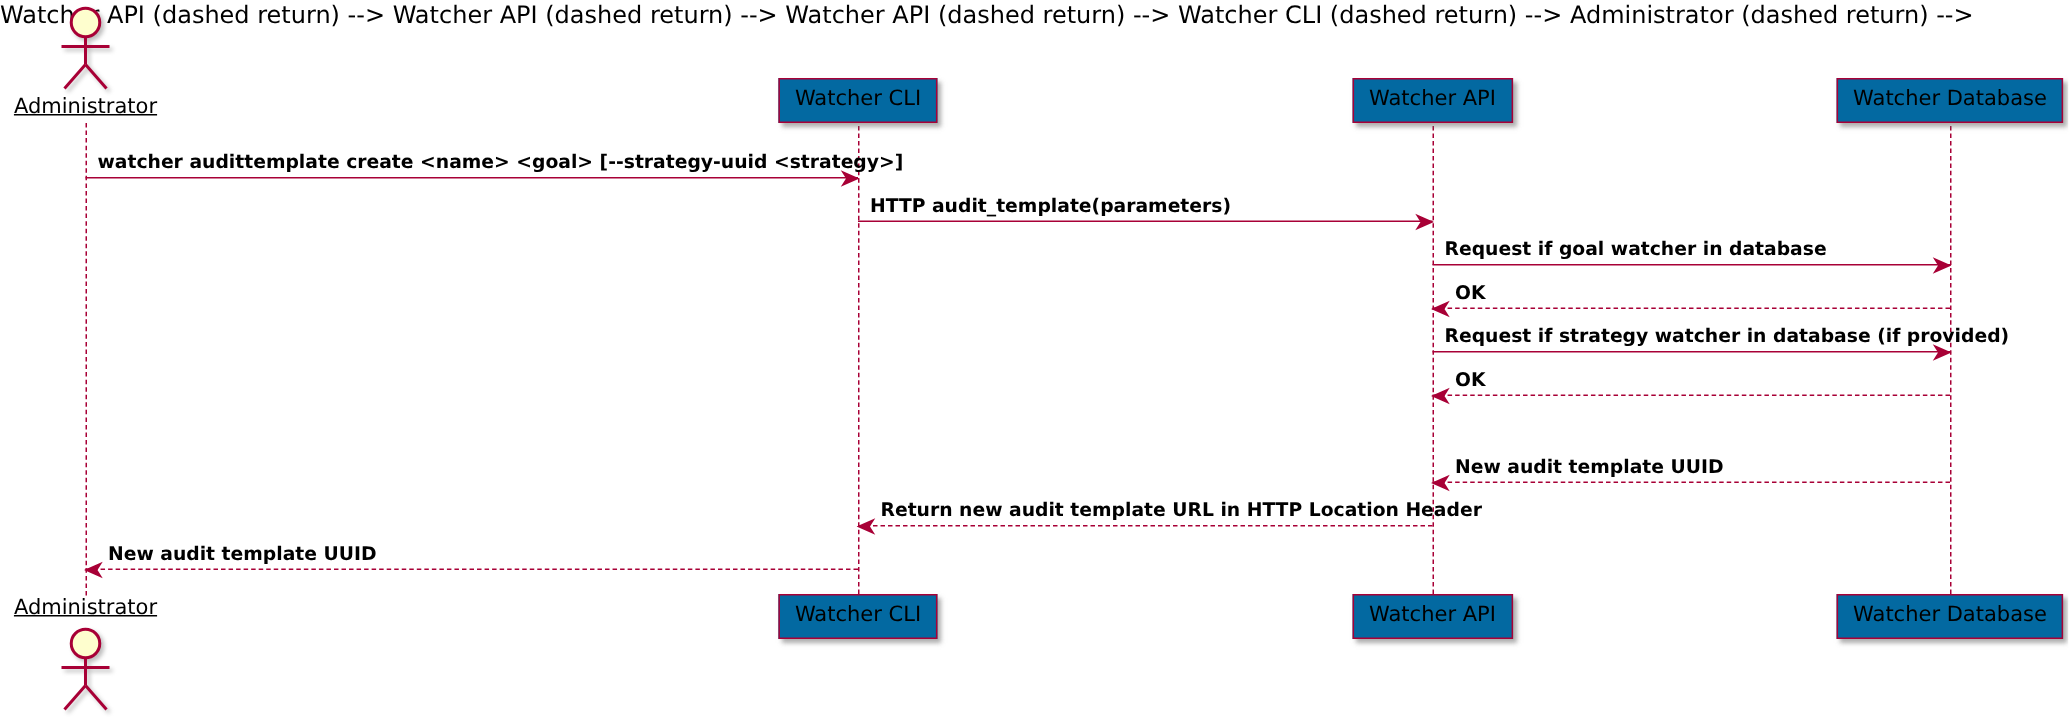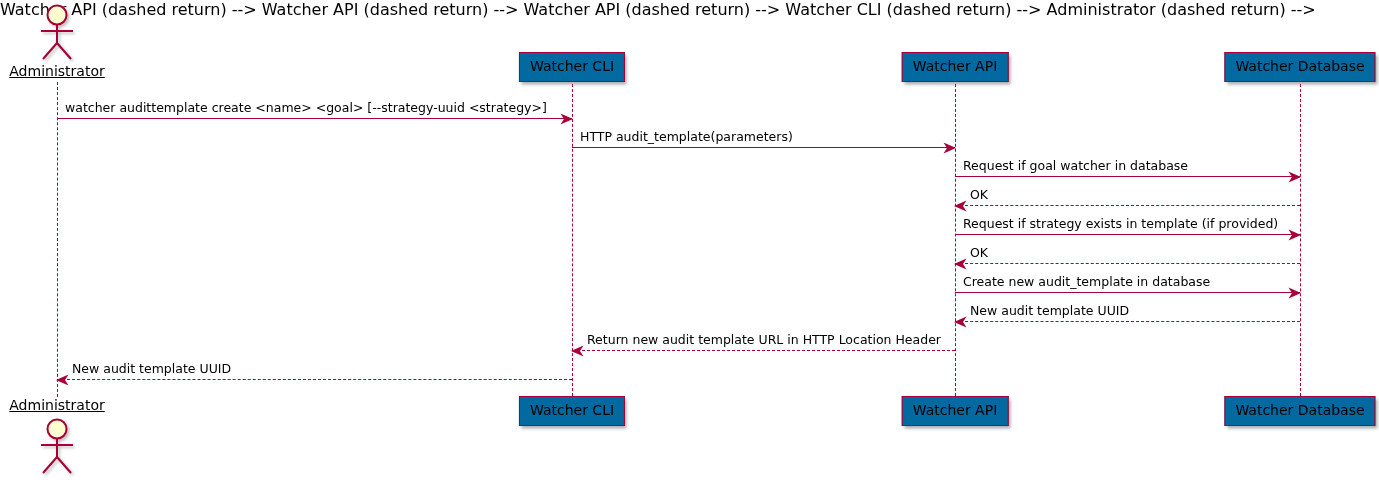--- a/index.html
+++ b/index.html
@@ -32,21 +32,21 @@
     transform:translateX(-50%);
     font-size:14px;
     line-height:16px;
     white-space:nowrap;
     text-decoration:underline;
   }
   .actor-svg{
     position:absolute;
     filter:drop-shadow(2px 2px 1.5px rgba(110,110,110,0.45));
   }
-  .msg{position:absolute;}
+  .msg{position:absolute;font-weight:bold;}
   .msg-label{
     font-size:12.5px;
     line-height:16px;
     white-space:nowrap;
     padding:0 0 2px 8px;
   }
   .msg.rtl .msg-label{padding-left:15px;}
   .msg-line{
     position:relative;
     height:0;
@@ -118,47 +118,39 @@
     <div class="msg-label">OK</div>
     <div class="msg-line">
       <svg class="ah left" width="13" height="12" viewBox="0 0 13 12">
         <polygon points="0,6 12.5,0.5 9,6 12.5,11.5" fill="#A80036"></polygon>
       </svg>
     </div>
   </div>
 
   
   <div class="msg solid ltr" style="left:955px;top:216px;width:345px">
-    <div class="msg-label">Request if strategy exists in template (if provided)</div>
+    <div class="msg-label">Request if strategy watcher in database (if provided)</div>
     <div class="msg-line">
       <svg class="ah right" width="13" height="12" viewBox="0 0 13 12">
         <polygon points="13,6 0.5,0.5 4,6 0.5,11.5" fill="#A80036"></polygon>
       </svg>
     </div>
   </div>
 
    Watcher API (dashed return) --&gt;
   <div class="msg dashed rtl" style="left:955px;top:245px;width:345px">
     <div class="msg-label">OK</div>
     <div class="msg-line">
       <svg class="ah left" width="13" height="12" viewBox="0 0 13 12">
         <polygon points="0,6 12.5,0.5 9,6 12.5,11.5" fill="#A80036"></polygon>
       </svg>
     </div>
   </div>
 
   
-  <div class="msg solid ltr" style="left:955px;top:274px;width:345px">
-    <div class="msg-label">Create new audit_template in database</div>
-    <div class="msg-line">
-      <svg class="ah right" width="13" height="12" viewBox="0 0 13 12">
-        <polygon points="13,6 0.5,0.5 4,6 0.5,11.5" fill="#A80036"></polygon>
-      </svg>
-    </div>
-  </div>
 
    Watcher API (dashed return) --&gt;
   <div class="msg dashed rtl" style="left:955px;top:303px;width:345px">
     <div class="msg-label">New audit template UUID</div>
     <div class="msg-line">
       <svg class="ah left" width="13" height="12" viewBox="0 0 13 12">
         <polygon points="0,6 12.5,0.5 9,6 12.5,11.5" fill="#A80036"></polygon>
       </svg>
     </div>
   </div>

